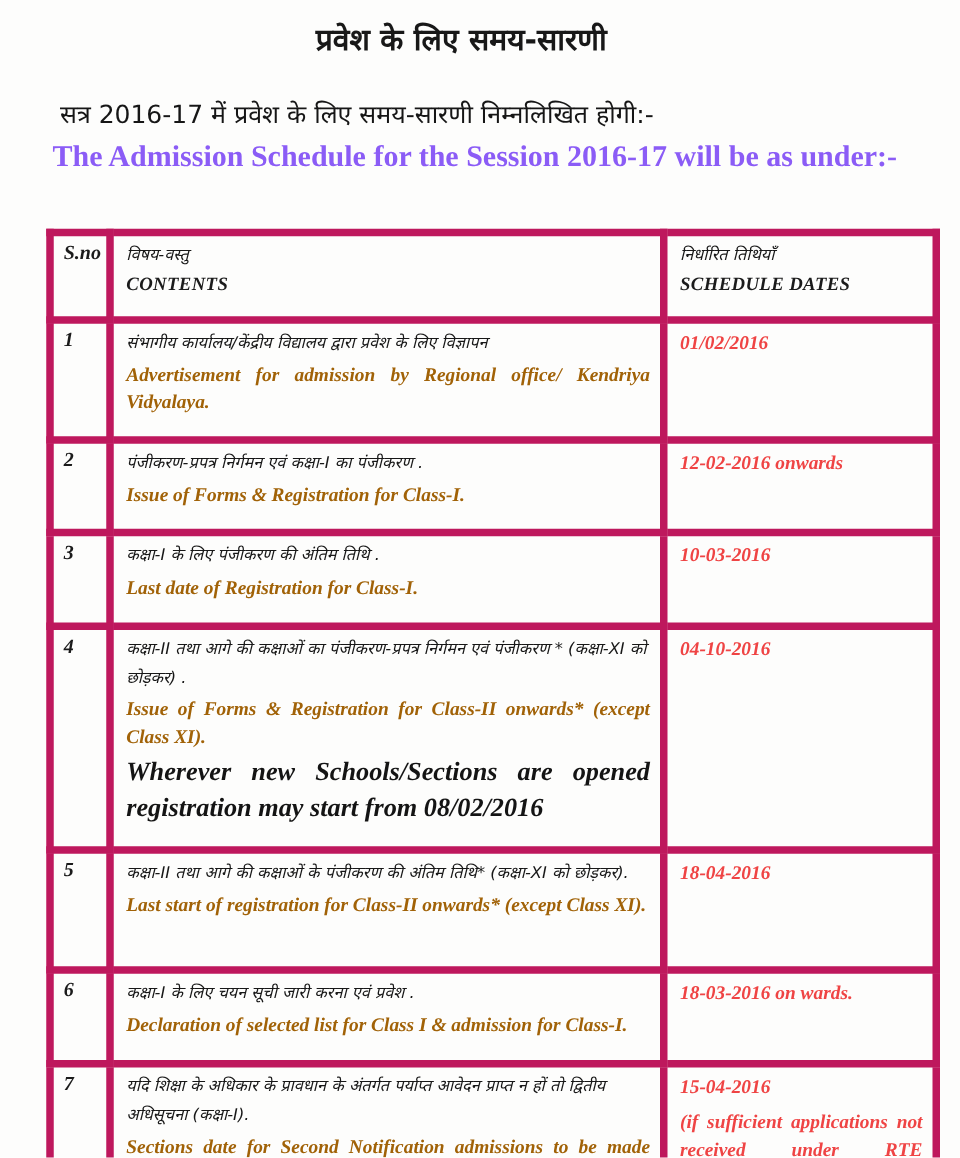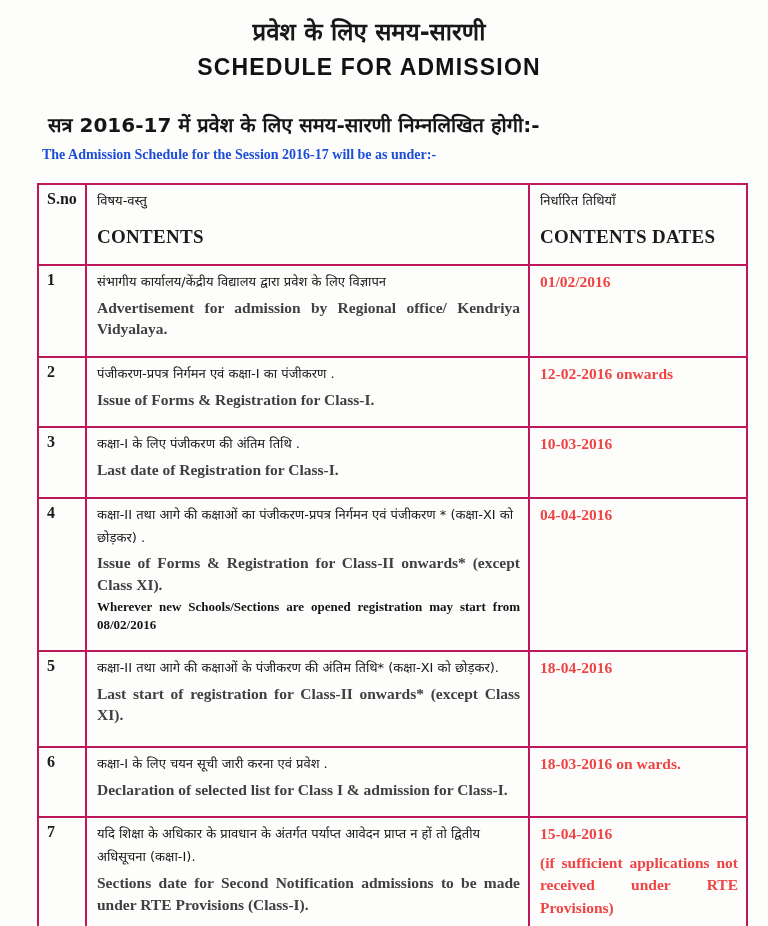--- a/index.html
+++ b/index.html
@@ -36,74 +36,75 @@
     font-family: "Liberation Sans", sans-serif;
     font-size: 23px;
     font-weight: 700;
     letter-spacing: 1.2px;
     color: #121212;
   }
   .intro-hi {
     margin: 30px 0 0 48px;
     font-family: "DejaVu Sans", "Liberation Serif", sans-serif;
     font-size: 20px;
-    font-weight: 700;
+    font-weight: 400;
     color: #161616;
   }
   .intro-en {
     margin: 9px 0 0 42px;
-    font-size: 14px;
-    font-weight: 700;
-    color: #1d4ed8;
+    font-size: 24px;
+    font-weight: 700;
+    color: #8b5cf6;
   }
   table.schedule {
     position: absolute;
     top: 183px;
     left: 37px;
     width: 709px;
     border-collapse: collapse;
     table-layout: fixed;
   }
   table.schedule td, table.schedule th {
-    border: 2px solid #be185d;
+    border: 6px solid #be185d;
     vertical-align: top;
     padding: 5px 8px 16px 10px;
     text-align: left;
+    font-style: italic;
   }
   col.c-sno { width: 48px; }
   col.c-content { width: 443px; }
   col.c-date { width: 218px; }
   .sno-cell {
     font-size: 16px;
     font-weight: 700;
     padding-left: 8px !important;
   }
   .hdr-hi, .cell-hi {
     font-family: "DejaVu Sans", "Liberation Serif", sans-serif;
     font-size: 13px;
     font-weight: 500;
     line-height: 1.75;
     color: #171717;
   }
   .hdr-en {
-    font-size: 19px;
+    font-size: 15px;
     font-weight: 700;
     letter-spacing: 0.3px;
-    margin-top: 13px;
+    margin-top: 3px;
   }
   .cell-en {
     font-size: 15.5px;
     font-weight: 700;
     line-height: 1.4;
     margin-top: 3px;
     text-align: justify;
-    color: #404040;
+    color: #a16207;
   }
   .cell-note {
-    font-size: 13px;
+    font-size: 21px;
     font-weight: 700;
     line-height: 1.4;
     margin-top: 2px;
     text-align: justify;
     color: #141414;
   }
   .date-cell {
     font-size: 15.5px;
     font-weight: 700;
     line-height: 1.45;
@@ -114,42 +115,41 @@
     text-align: justify;
     margin-top: 6px;
   }
 </style>
 </head>
 <body>
 
 <div class="page">
 
   <div class="title-hi">प्रवेश के लिए समय-सारणी</div>
-  <div class="title-en">SCHEDULE FOR ADMISSION</div>
 
   <div class="intro-hi">सत्र 2016-17 में  प्रवेश  के लिए समय-सारणी निम्नलिखित होगी:-</div>
   <div class="intro-en">The Admission Schedule for the Session 2016-17 will be as under:-</div>
 
   <table class="schedule">
     <colgroup>
       <col class="c-sno">
         <col class="c-content">
         <col class="c-date">
     </colgroup>
 
     <tbody>
         <tr style="height:54px;">
       <td class="sno-cell">S.no</td>
       <td>
         <div class="hdr-hi">विषय-वस्तु</div>
         <div class="hdr-en">CONTENTS</div>
       </td>
       <td>
         <div class="hdr-hi">निर्धारित तिथियाँ</div>
-        <div class="hdr-en">CONTENTS DATES</div>
+        <div class="hdr-en">SCHEDULE DATES</div>
       </td>
     </tr>
 
     <tr style="height:66px;">
       <td class="sno-cell">1</td>
       <td>
         <div class="cell-hi">संभागीय कार्यालय/केंद्रीय विद्यालय द्वारा प्रवेश के लिए विज्ञापन</div>
         <div class="cell-en">Advertisement for admission by Regional office/ Kendriya Vidyalaya.</div>
       </td>
       <td class="date-cell">01/02/2016</td>
@@ -173,21 +173,21 @@
       <td class="date-cell">10-03-2016</td>
     </tr>
 
     <tr style="height:133px;">
       <td class="sno-cell">4</td>
       <td>
         <div class="cell-hi">कक्षा-II तथा आगे की कक्षाओं का  पंजीकरण-प्रपत्र निर्गमन एवं पंजीकरण * (कक्षा-XI को छोड़कर) .</div>
         <div class="cell-en">Issue of Forms &amp; Registration for Class-II onwards* (except Class XI).</div>
         <div class="cell-note">Wherever new Schools/Sections are opened registration may start from 08/02/2016</div>
       </td>
-      <td class="date-cell">04-04-2016</td>
+      <td class="date-cell">04-10-2016</td>
     </tr>
 
     <tr style="height:96px;">
       <td class="sno-cell">5</td>
       <td>
         <div class="cell-hi">कक्षा-II तथा आगे की कक्षाओं के  पंजीकरण की अंतिम तिथि* (कक्षा-XI को छोड़कर).</div>
         <div class="cell-en">Last start of registration for Class-II onwards* (except Class XI).</div>
       </td>
       <td class="date-cell">18-04-2016</td>
     </tr>

